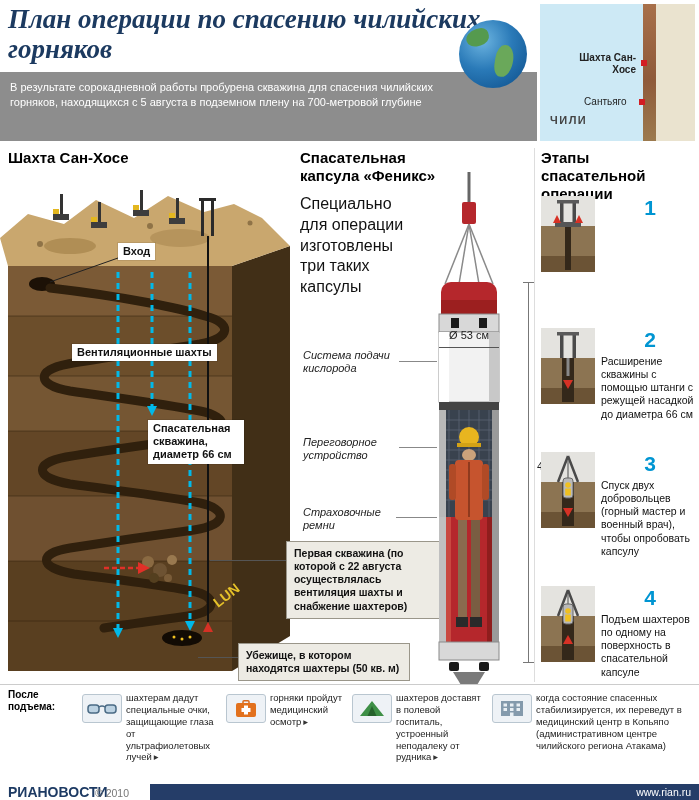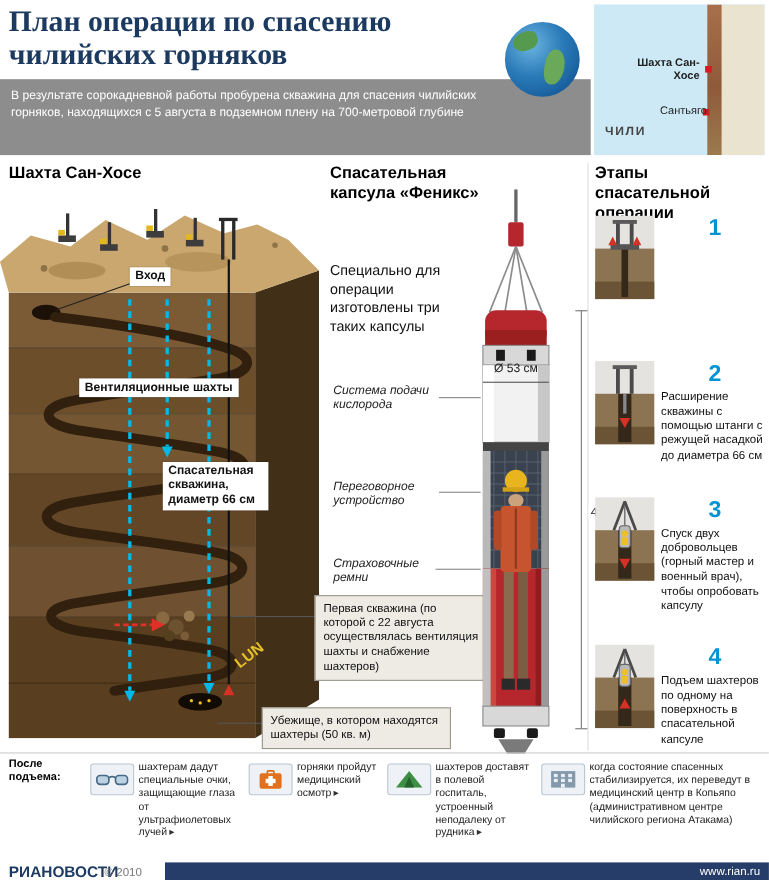--- a/index.html
+++ b/index.html
@@ -1,60 +1,60 @@
 <!DOCTYPE html>
 <html><head>
 <meta charset="utf-8">
 <style>
   html,body{margin:0;padding:0;background:#fff;}
   #page{position:relative;width:699px;height:800px;background:#fff;font-family:"Liberation Sans",sans-serif;overflow:hidden;}
   .abs{position:absolute;}
 
   
-  #title{left:8px;top:4px;width:476px;font-family:"Liberation Serif",serif;font-weight:bold;font-size:27px;line-height:1.12;color:#1c3a60;}
+  #title{left:8px;top:4px;width:476px;font-family:"Liberation Serif",serif;font-weight:bold;font-size:27px;line-height:1.12;color:#1c3a60;font-style:italic;}
   #subtitle-band{left:0;top:72px;width:537px;height:69px;background:#8d8d8d;}
   #subtitle{padding:8px 88px 0 10px;color:#fff;font-size:11px;line-height:1.32;}
   #globe{left:459px;top:20px;width:68px;height:68px;border-radius:50%;
          background:radial-gradient(circle at 35% 30%,#6cb4e0 0%,#2a7ab8 45%,#0b4c88 100%);z-index:3;overflow:hidden;}
   #globe .land1{position:absolute;left:7px;top:9px;width:23px;height:17px;background:#559a4e;border-radius:60% 40% 50% 50%;transform:rotate(-15deg);}
   #globe .land2{position:absolute;left:36px;top:25px;width:18px;height:32px;background:#6aa85a;border-radius:50% 50% 60% 40%;transform:rotate(8deg);}
 
   
   #map{left:540px;top:4px;width:155px;height:137px;background:#cde9f5;overflow:hidden;}
   #map .arg{position:absolute;left:115px;top:0;width:40px;height:137px;background:#eae3cf;}
   #map .chile{position:absolute;left:103px;top:0;width:13px;height:137px;background:linear-gradient(180deg,#a8704a,#8f5a3a 55%,#9c7a4e);}
   #map .dot{position:absolute;width:6px;height:6px;background:#d31d23;}
   #map-mine-label{position:absolute;left:30px;top:48px;width:66px;text-align:right;font-weight:bold;font-size:10px;line-height:1.15;color:#222;}
-  #map-cap-label{position:absolute;left:44px;top:92px;font-size:10px;color:#222;margin-left:16px;}
+  #map-cap-label{position:absolute;left:44px;top:92px;font-size:10px;color:#222;}
   #map-country{position:absolute;left:10px;top:110px;font-weight:bold;font-size:11px;letter-spacing:1.5px;color:#444;}
 
   
   .sec-head{position:absolute;font-weight:bold;font-size:15px;line-height:1.2;color:#000;}
   #mine-heading{left:8px;top:149px;width:200px;}
   #cap-heading{left:300px;top:149px;width:160px;}
   #stages-heading{left:541px;top:149px;width:152px;}
 
   
   .wlabel{position:absolute;background:#fff;font-weight:bold;font-size:11px;line-height:1.2;color:#111;padding:2px 5px;box-shadow:0 0 0 1px rgba(0,0,0,0.08);}
   #lbl-entrance{left:118px;top:243px;}
   #lbl-vent{left:72px;top:344px;}
   #lbl-shaft{left:148px;top:420px;width:86px;}
   #lbl-collapse{left:36px;top:549px;width:98px;}
-  .note{position:absolute;background:#edebe4;border:1px solid #9a968a;font-weight:normal;font-size:10.5px;line-height:1.25;color:#111;padding:5px 7px;}
+  .note{position:absolute;background:#edebe4;border:1px solid #9a968a;font-weight:bold;font-size:10.5px;line-height:1.25;color:#111;padding:5px 7px;}
   #note1{left:286px;top:541px;width:142px;}
   #note2{left:238px;top:643px;width:156px;}
   .conn{position:absolute;background:#555;height:1px;}
   #conn-note1{left:210px;top:560px;width:76px;}
   #conn-note2{left:198px;top:657px;width:40px;}
   #conn-oxy{left:399px;top:361px;width:38px;background:#888;}
   #conn-int{left:399px;top:447px;width:38px;background:#888;}
   #conn-straps{left:396px;top:517px;width:41px;background:#888;}
 
   
-  #cap-intro{left:300px;top:194px;width:118px;font-size:13px;line-height:1.3;color:#111;margin-top:44px;}
+  #cap-intro{left:300px;top:194px;width:118px;font-size:16px;line-height:1.3;color:#111;}
   #cap-belt{left:300px;top:251px;width:120px;font-size:10.5px;line-height:1.3;color:#111;}
   .cap-label{position:absolute;font-style:italic;font-size:11px;line-height:1.2;color:#222;width:96px;}
   #lbl-oxy{left:303px;top:349px;}
   #lbl-int{left:303px;top:436px;}
   #lbl-straps{left:303px;top:506px;}
   #dia-label{left:434px;top:329px;width:70px;text-align:center;font-size:11px;color:#222;}
   #dia-line{left:439px;top:347px;width:60px;height:1px;background:#555;}
   #dim-line{left:528px;top:282px;width:1px;height:380px;background:#777;}
   #dim-t1{left:523px;top:282px;width:11px;height:1px;background:#777;}
   #dim-t2{left:523px;top:662px;width:11px;height:1px;background:#777;}

